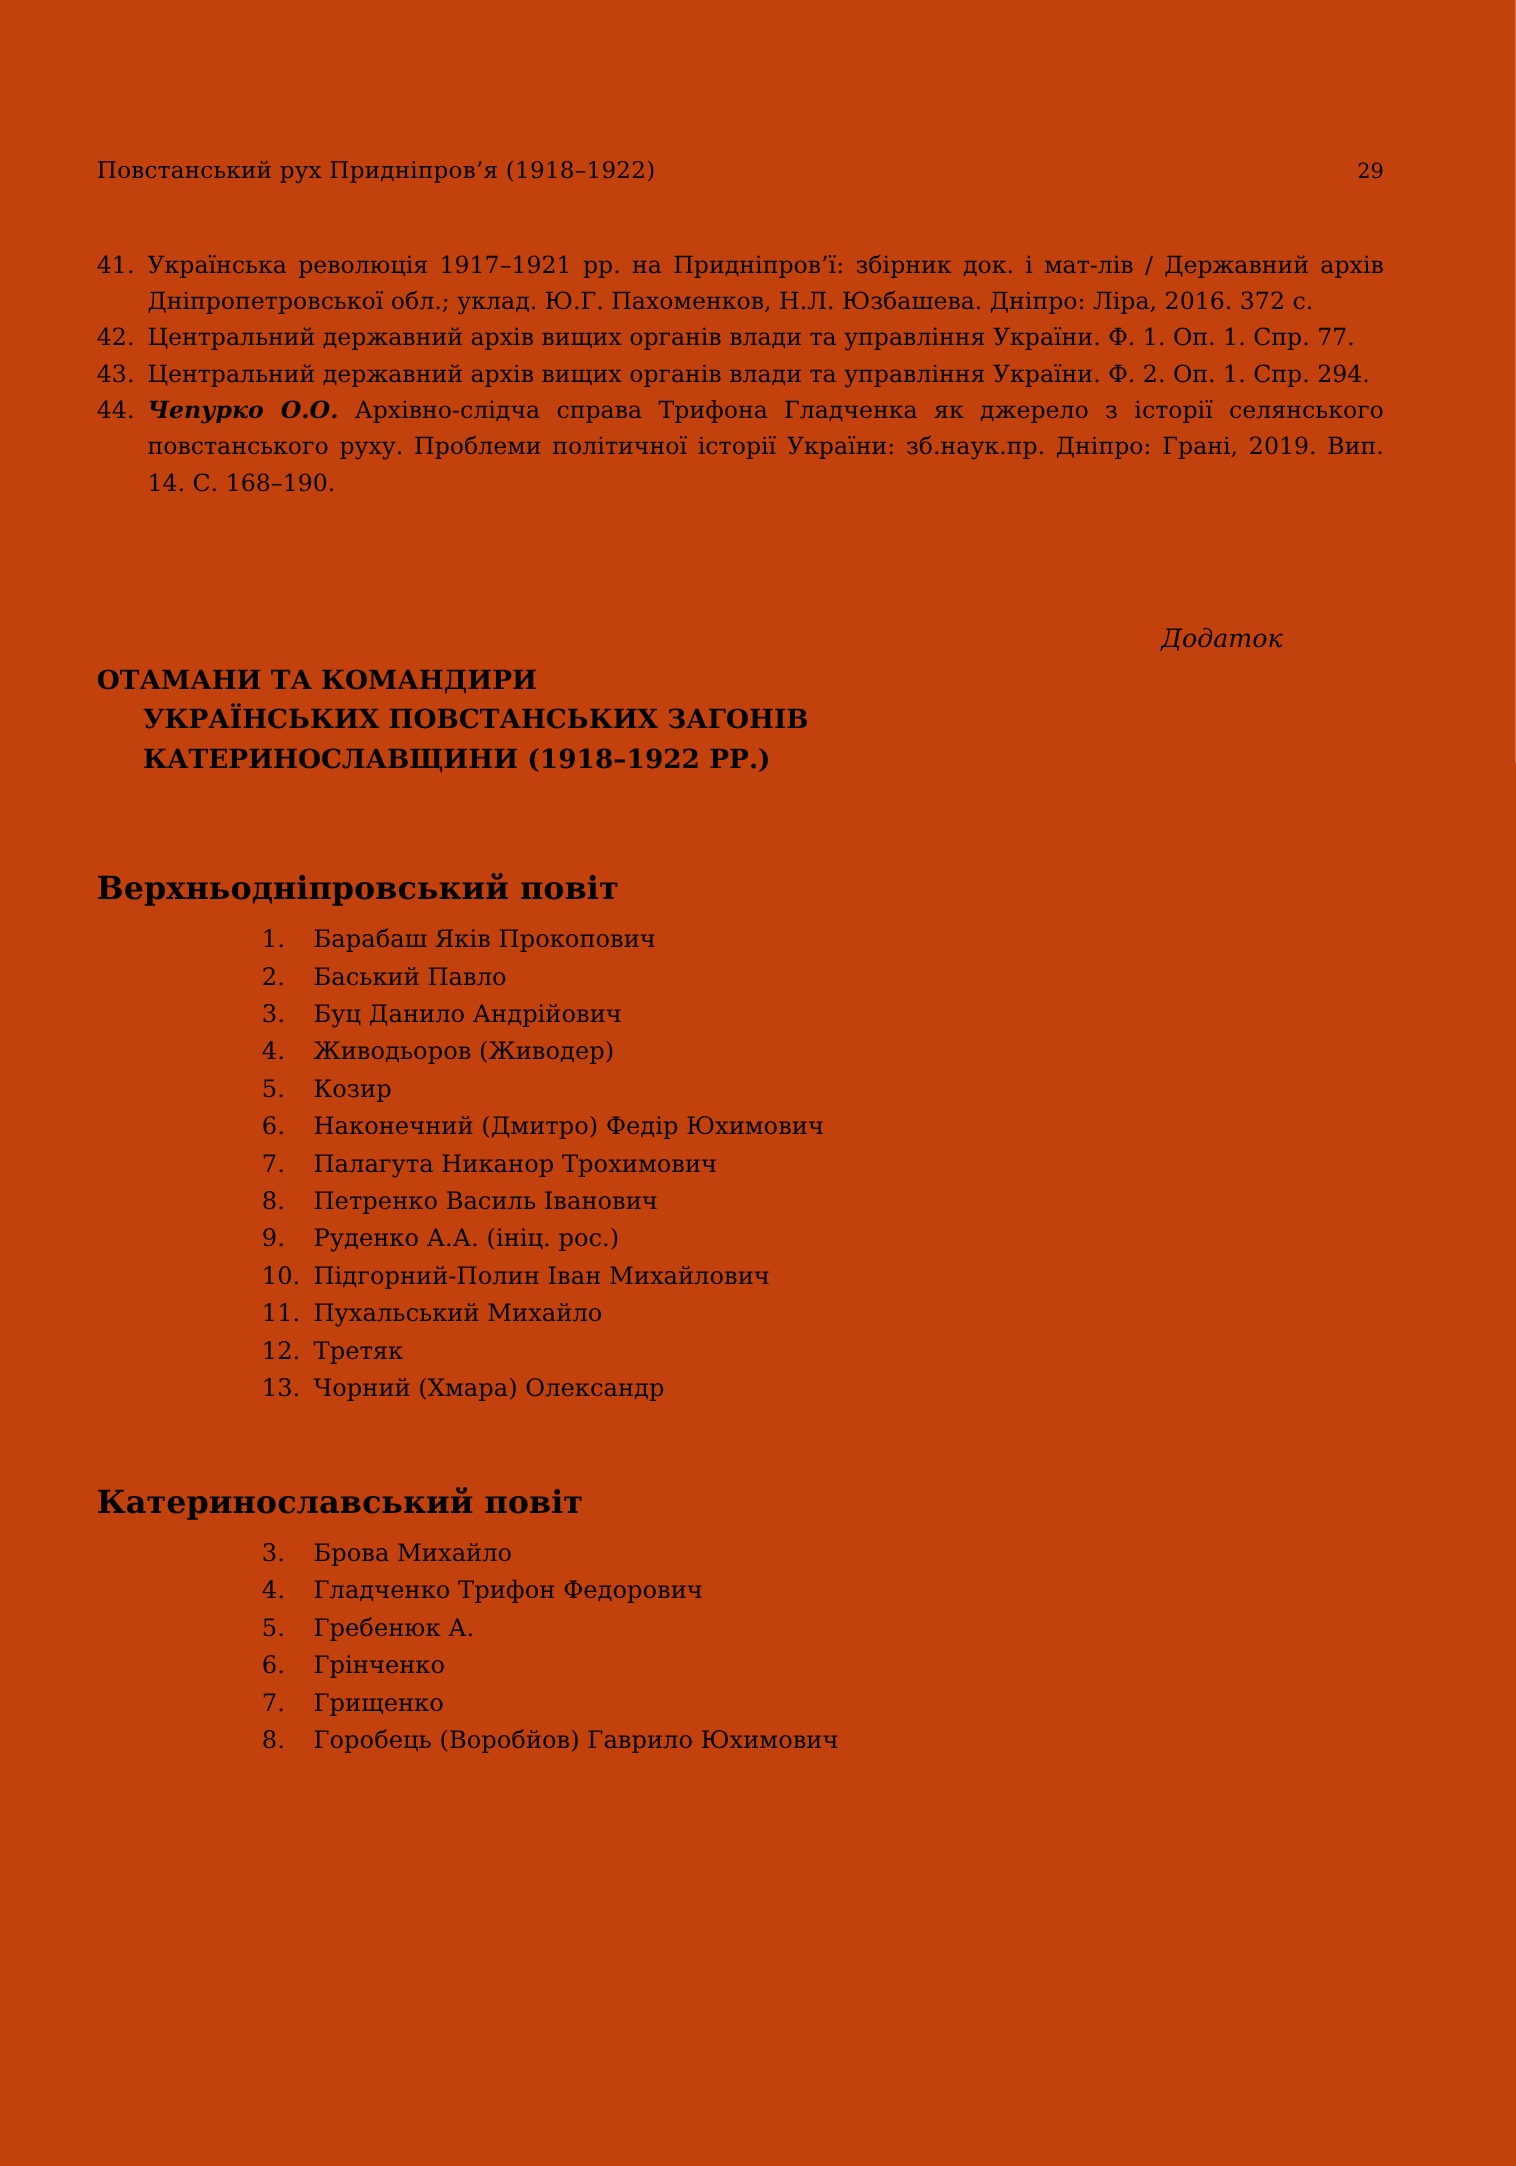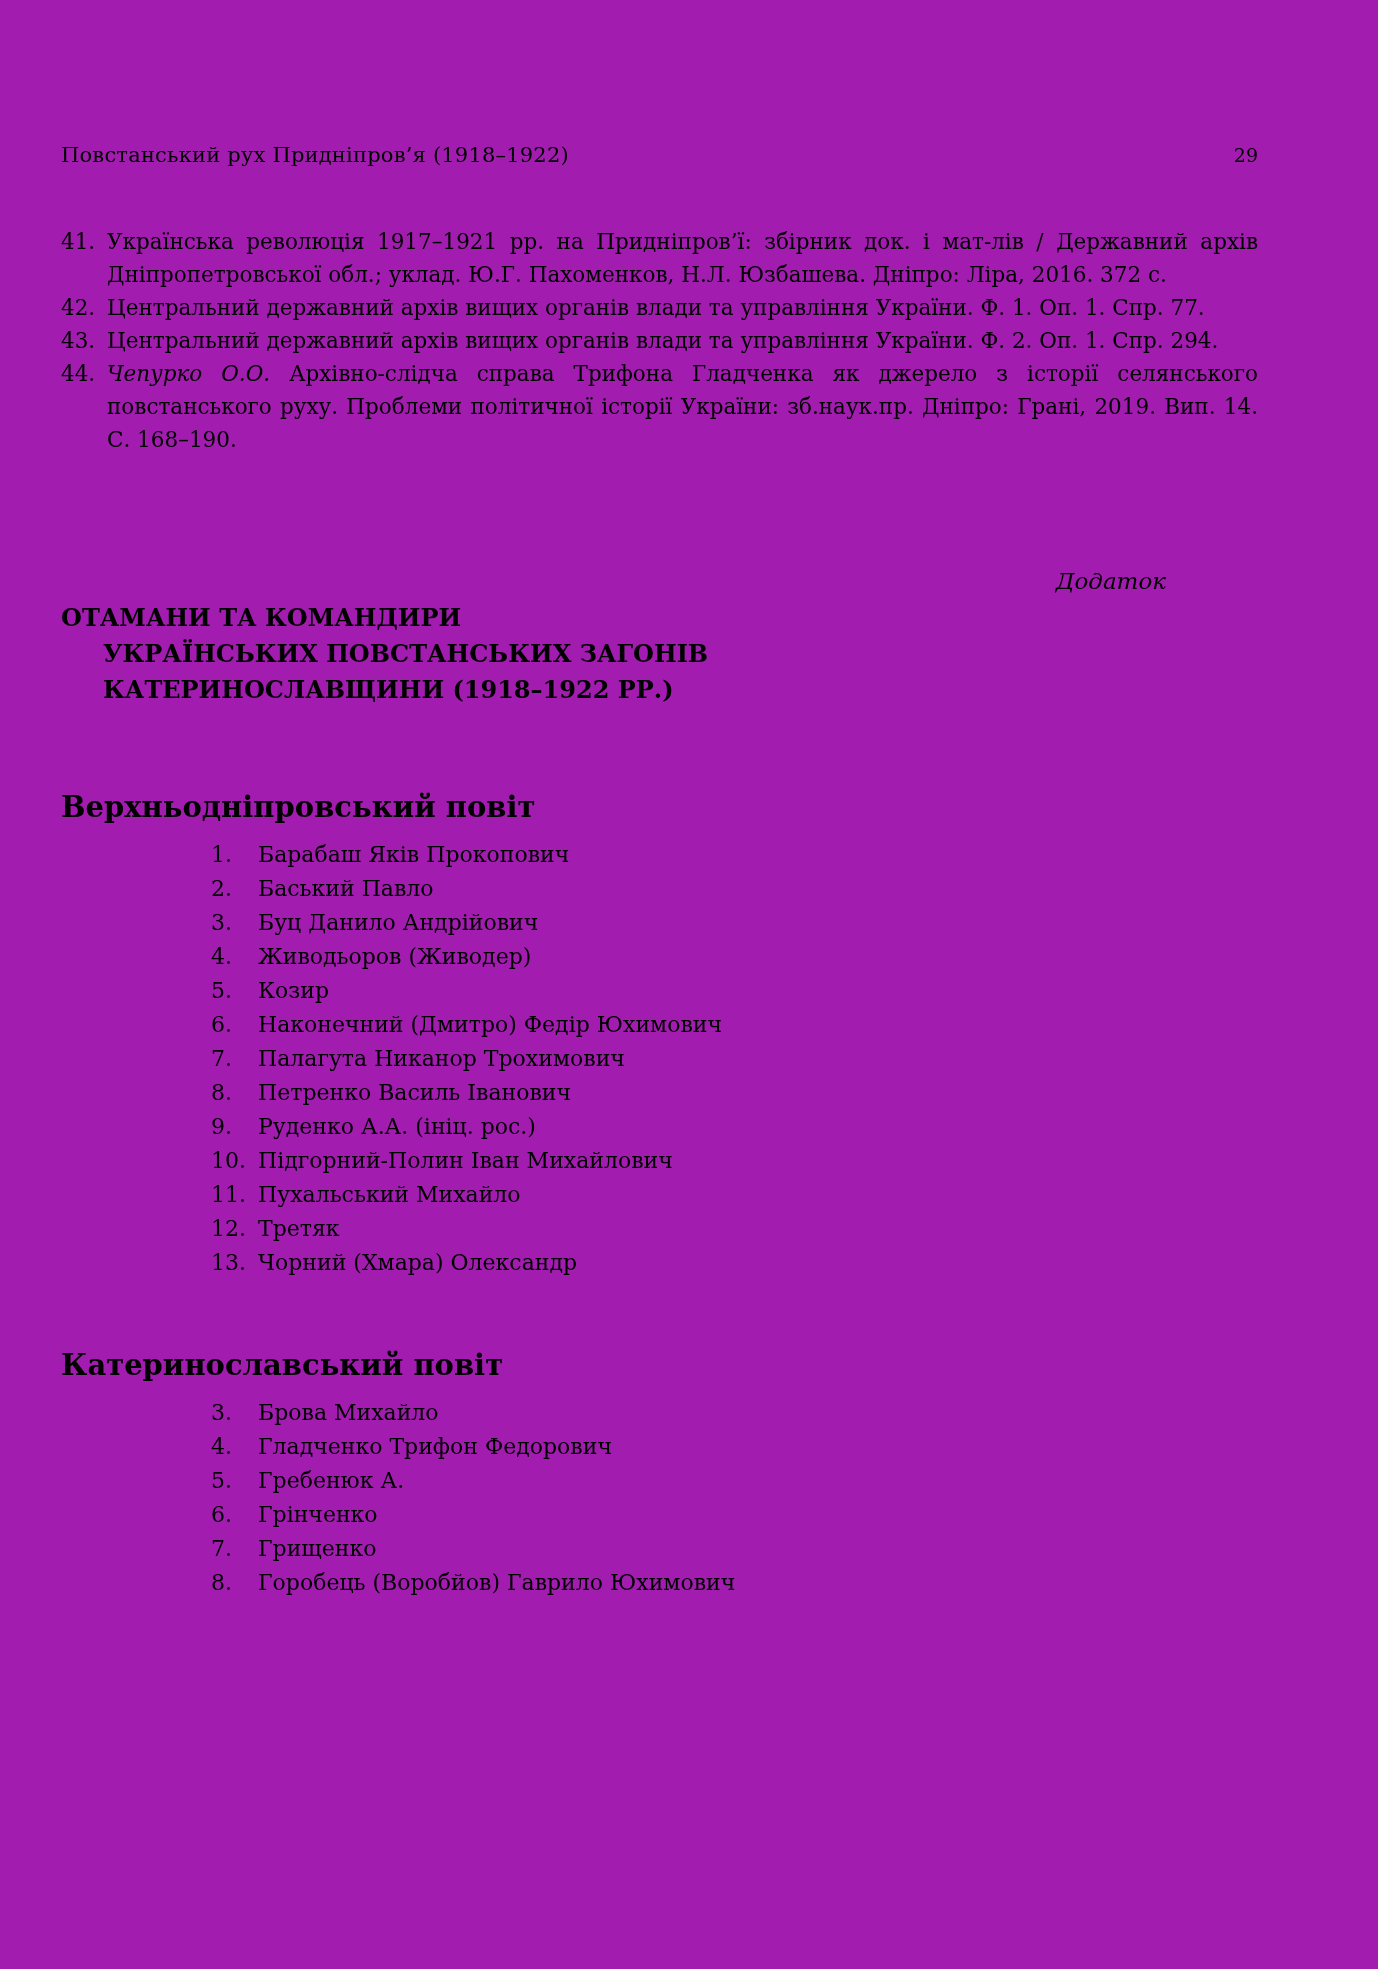--- a/index.html
+++ b/index.html
@@ -1,25 +1,25 @@
 <!DOCTYPE html>
 <html lang="uk"><head>
 <meta charset="utf-8">
 <style>
   html,body { margin:0; padding:0; background:#e9e9e9; }
   .page {
     position: relative;
     width: 1378px;
     height: 1969px;
     margin: 0 auto;
-    background: #a21caf;
+    background: #c2410c;
     color: #000000;
     font-family: "DejaVu Serif", "Liberation Serif", serif;
     box-sizing: border-box;
-    padding: 143px 120px 0 61px;
+    padding: 143px 120px 0 88px;
     overflow: hidden;
   }
 
   
   .running-header {
     display: flex;
     justify-content: space-between;
     align-items: baseline;
     margin-bottom: 58px;
   }
@@ -30,21 +30,21 @@
   .bib { list-style: none; margin: 0; padding: 0; }
   .bib li {
     position: relative;
     padding-left: 46px;
     font-size: 21.5px;
     line-height: 33px;
     text-align: justify;
     text-justify: inter-word;
   }
   .bib .bib-num { position: absolute; left: 0; top: 0; }
-  .bib .bib-author { font-style: italic; }
+  .bib .bib-author { font-style: italic; font-weight: bold; }
 
   
   .appendix-label {
     margin-top: 112px;
     text-align: right;
     padding-right: 92px;
     font-style: italic;
     font-size: 23px;
   }
 

